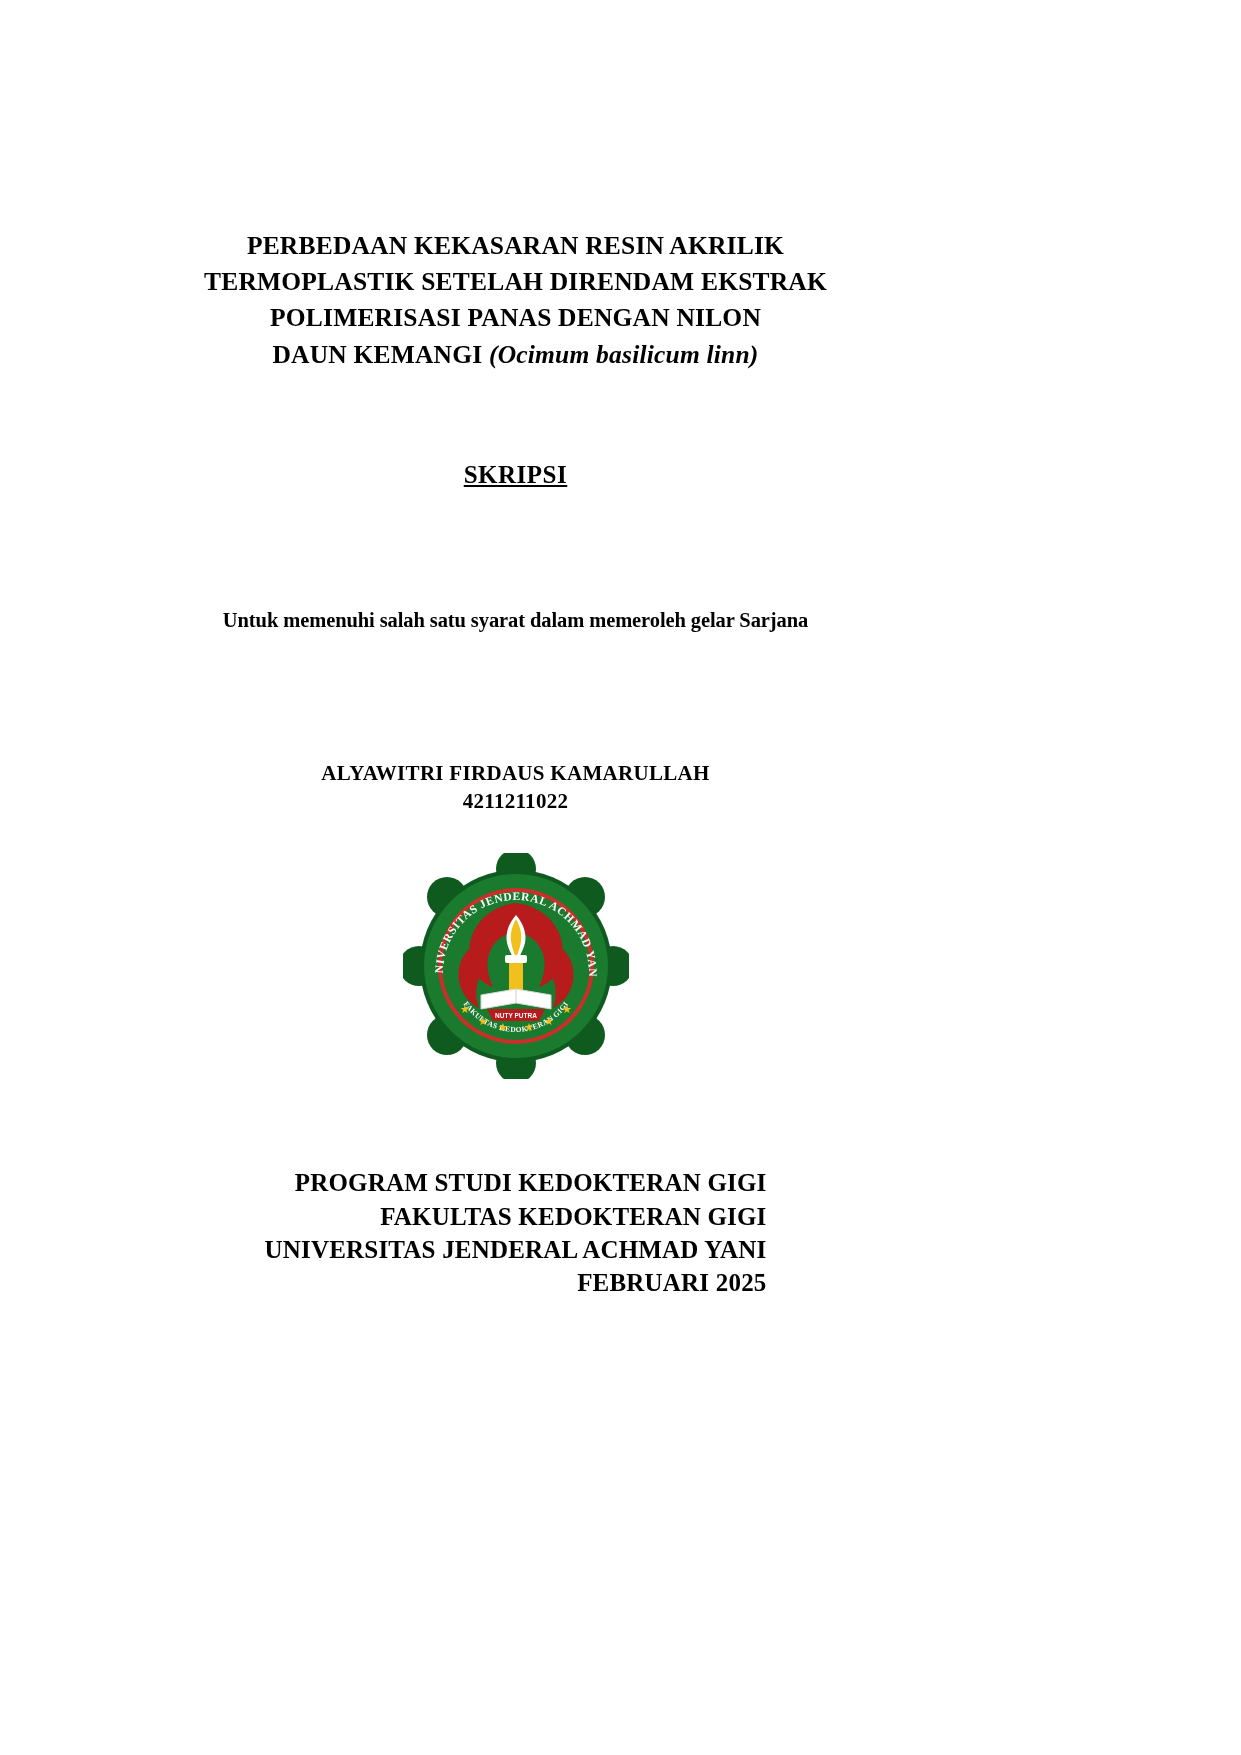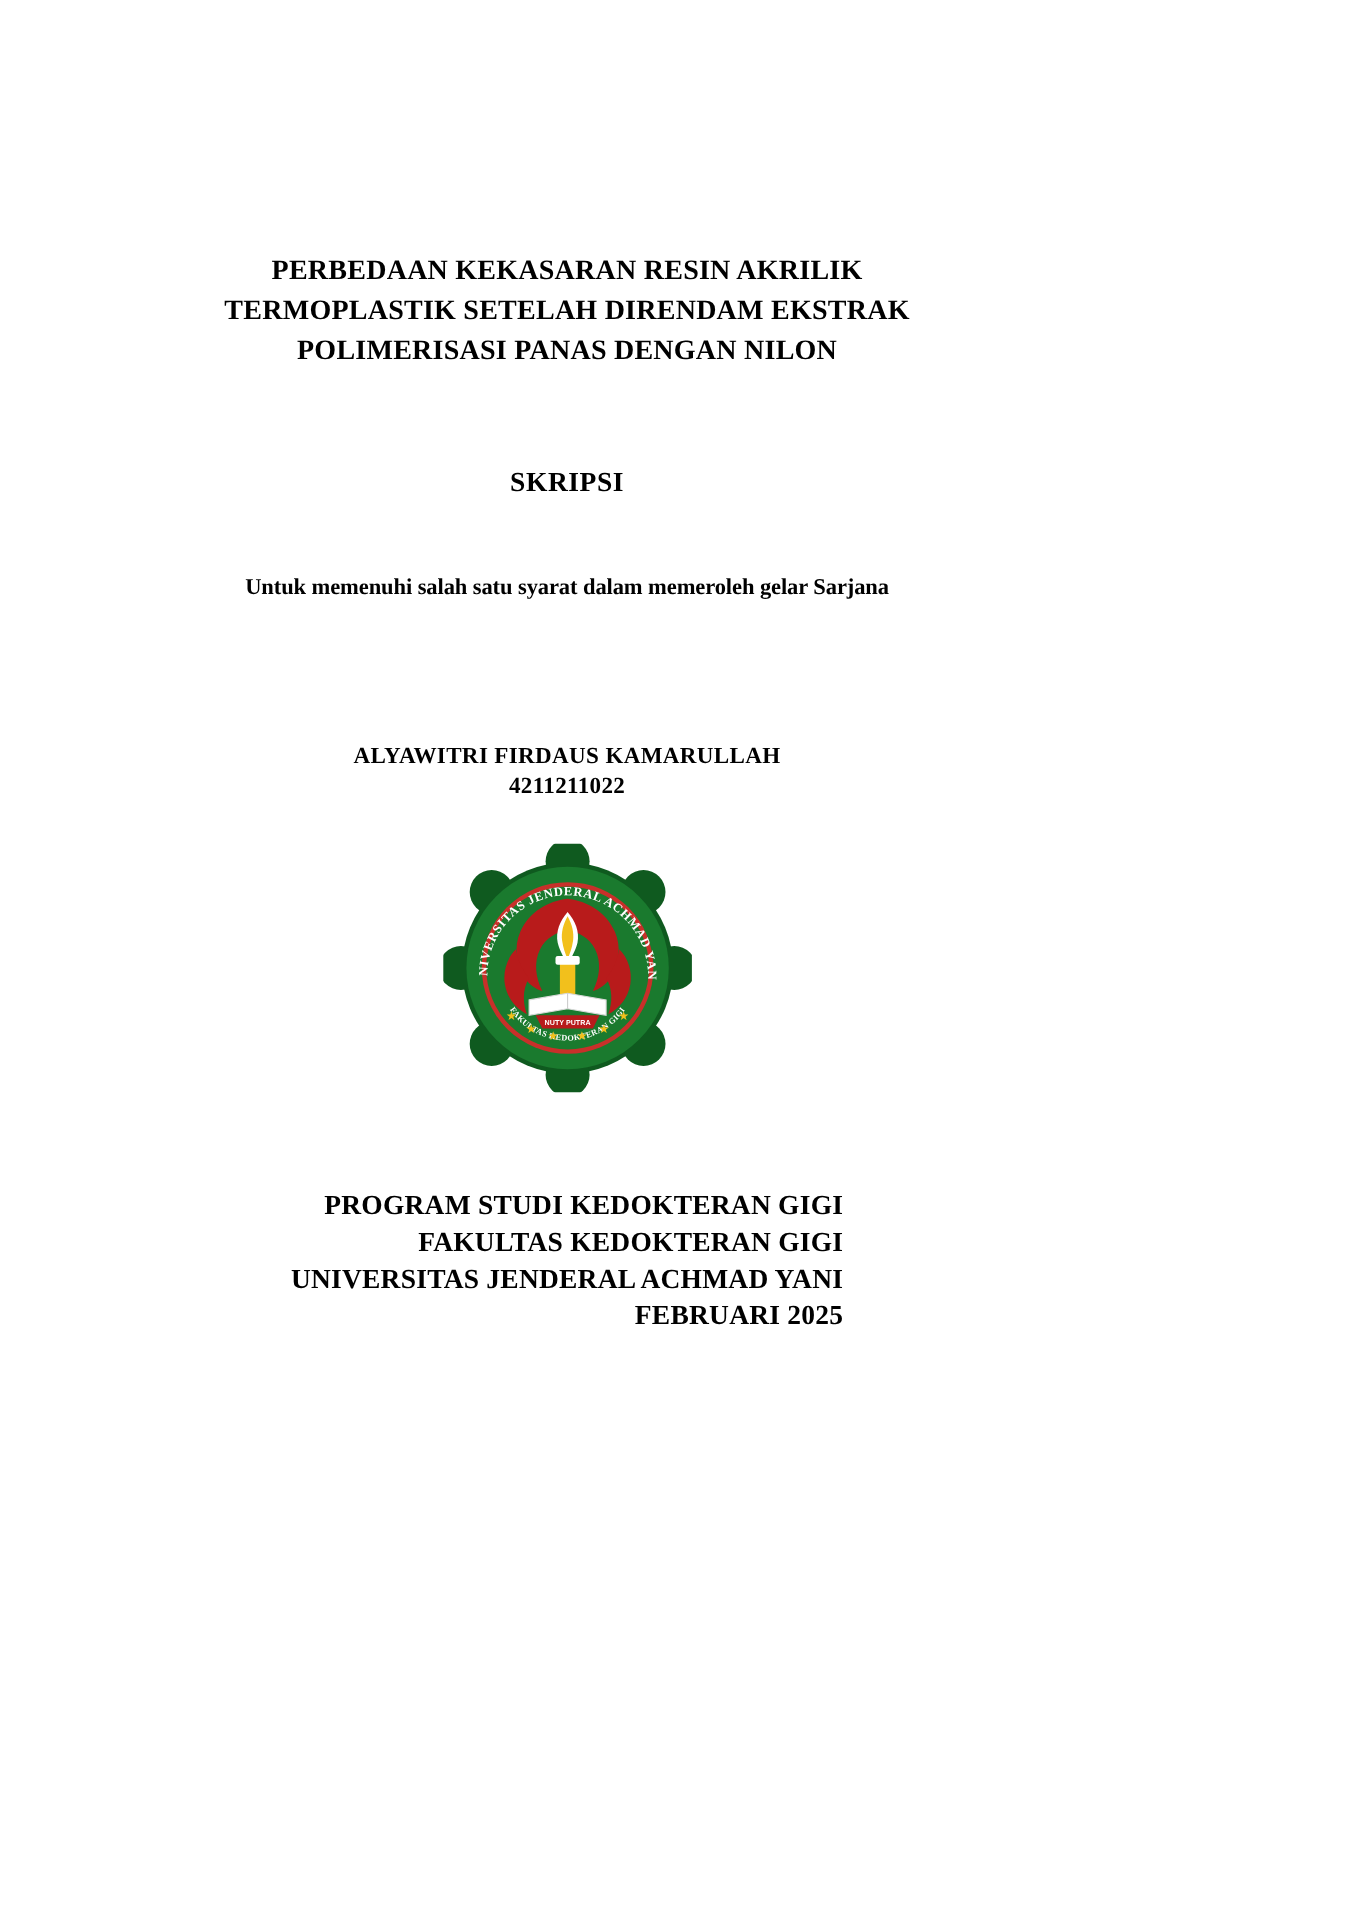--- a/index.html
+++ b/index.html
@@ -38,23 +38,24 @@
   }
   .title-line .ital {
     font-style: italic;
   }
   .doc-type {
     margin-top: 88px;
     text-align: center;
     font-weight: bold;
     font-size: 25px;
     letter-spacing: 0.5px;
+    text-decoration: underline;
   }
   .purpose {
-    margin-top: 70px;
+    margin-top: 120px;
     text-align: right;
     font-weight: bold;
     font-size: 20.5px;
     letter-spacing: -0.1px;
   }
   .author-block {
     margin-top: 128px;
     text-align: center;
     font-weight: bold;
     font-size: 21px;
@@ -81,20 +82,21 @@
 </style>
 </head>
 <body>
 
 <div class="page">
 
   <div class="title-block">
     <span class="title-line">PERBEDAAN KEKASARAN RESIN AKRILIK</span>
     <span class="title-line">TERMOPLASTIK SETELAH DIRENDAM EKSTRAK</span>
     <span class="title-line">POLIMERISASI PANAS DENGAN NILON</span>
+    <span class="title-line"><span>DAUN KEMANGI </span><span class="ital">(Ocimum basilicum linn)</span></span>
   </div>
 
   <div class="doc-type">SKRIPSI</div>
 
   <div class="purpose">Untuk memenuhi salah satu syarat dalam memeroleh gelar Sarjana</div>
 
   <div class="author-block">
     <div>ALYAWITRI FIRDAUS KAMARULLAH</div>
     <div>4211211022</div>
   </div>

